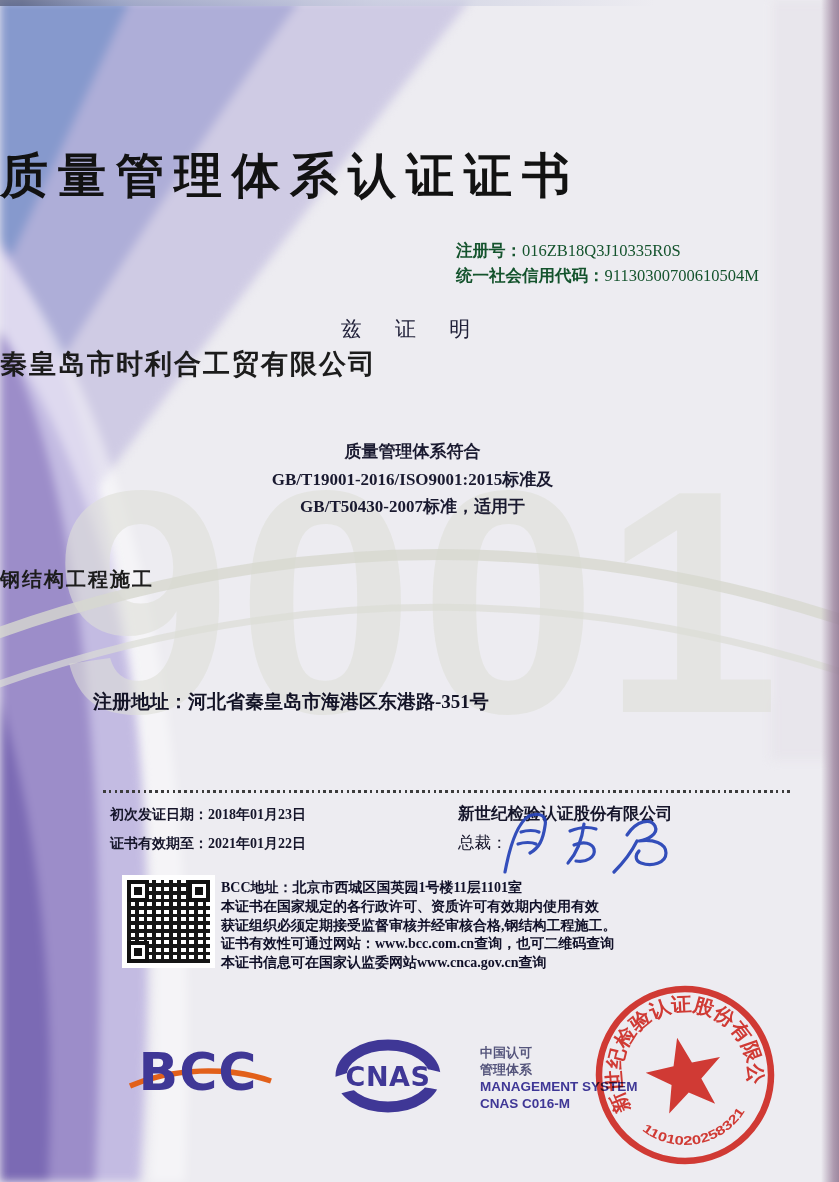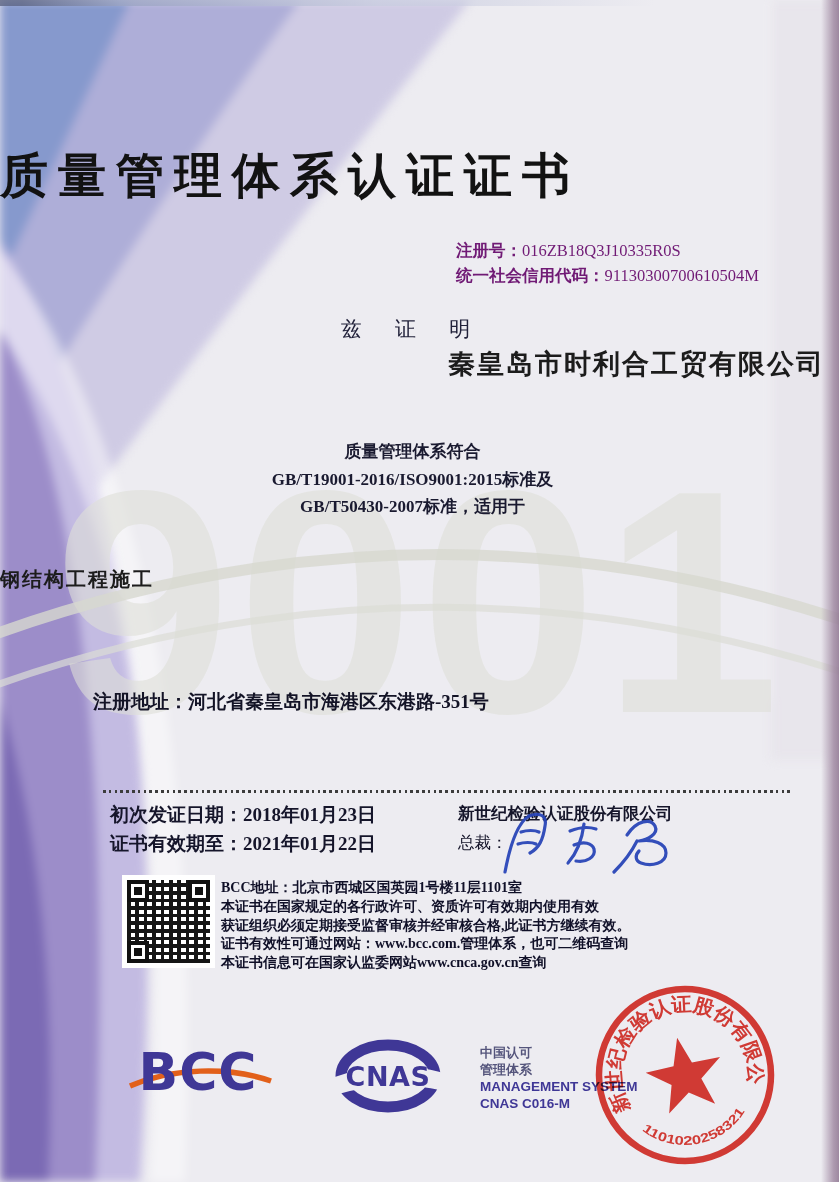--- a/index.html
+++ b/index.html
@@ -12,30 +12,30 @@
   .abs{position:absolute;}
   .bg-swirl{position:absolute;top:0;left:0;filter:blur(5px);}
   .bg-watermark{position:absolute;top:0;left:0;}
   .scan-top{position:absolute;top:0;left:0;width:100%;height:6px;
     background:linear-gradient(to right,#5d6583 0 22px,#9aa3c2 120px,#c9cde0 45%,rgba(201,205,224,0) 78%);opacity:.8;}
   .right-edge{position:absolute;top:0;right:0;width:18px;height:100%;
     background:linear-gradient(to right,rgba(157,134,160,0),#a28ba4 70%,#8f7691);opacity:.85;}
 
   .title{left:0;right:14px;top:144px;text-align:left;font-size:48px;font-weight:700;
     letter-spacing:10px;color:#121212;}
-  .regblock{left:456px;top:238px;font-size:16.5px;line-height:25px;color:#701a75;}
+  .regblock{left:456px;top:238px;font-size:16.5px;line-height:25px;color:#14532d;}
   .regblock .lab{font-weight:600;}
   .certify{left:0;right:14px;top:295px;text-align:center;font-size:21px;letter-spacing:14px;color:#21213a;margin-top:20px;}
-  .company{left:0;right:14px;top:346px;text-align:right;font-size:27px;font-weight:700;letter-spacing:2px;padding-left:32px;}
+  .company{left:0;right:14px;top:346px;text-align:left;font-size:27px;font-weight:700;letter-spacing:2px;}
   .compliance{left:0;right:14px;top:420px;text-align:center;font-size:17px;line-height:27.5px;font-weight:600;color:#1a1a30;margin-top:18px;}
   .scope{left:0;right:60px;top:566px;font-size:20px;font-weight:600;letter-spacing:2px;}
   .addr{left:93px;top:686px;font-size:19px;line-height:31.5px;font-weight:700;color:#131326;}
   .divider{left:103px;top:790px;width:688px;height:2.6px;
     background:repeating-linear-gradient(90deg,#3c3c3c 0 2.6px,transparent 2.6px 5.8px);}
-  .dates{left:110px;top:800px;font-size:19px;line-height:29px;font-weight:600;color:#15152a;}
+  .dates{left:110px;top:800px;font-size:14px;line-height:29px;font-weight:600;color:#15152a;}
   .issuer{left:458px;top:799px;font-size:16.5px;line-height:29px;color:#15152a;}
   .issuer .co{font-weight:700;}
   .sig{left:487px;top:810px;}
   .qr{left:124px;top:877px;width:89px;height:89px;background:#fff;
     box-shadow:0 0 0 2px #fff;}
   .qr .mesh{position:absolute;inset:3px;
     background-image:
       repeating-linear-gradient(0deg,#151515 0 3.6px,transparent 3.6px 7.6px),
       repeating-linear-gradient(90deg,#151515 0 3.6px,transparent 3.6px 8.4px),
       repeating-linear-gradient(45deg,rgba(255,255,255,.95) 0 2.6px,transparent 2.6px 12px);}
@@ -136,22 +136,22 @@
   <div class="abs qr">
     <div class="mesh"></div>
     <div class="finder f-tl"></div>
     <div class="finder f-tr"></div>
     <div class="finder f-bl"></div>
   </div>
 
   <div class="abs fineprint">
     <div>BCC地址：北京市西城区国英园1号楼11层1101室</div>
     <div>本证书在国家规定的各行政许可、资质许可有效期内使用有效</div>
-    <div>获证组织必须定期接受监督审核并经审核合格,此证书方继续有效。</div>
-    <div>证书有效性可通过网站：www.bcc.com.管理体系，也可二维码查询</div>
+    <div>获证组织必须定期接受监督审核并经审核合格,钢结构工程施工。</div>
+    <div>证书有效性可通过网站：www.bcc.com.cn查询，也可二维码查询</div>
     <div>本证书信息可在国家认监委网站www.cnca.gov.cn查询</div>
   </div>
 
   <svg class="abs" style="left:128px;top:1040px;" width="145" height="66" viewBox="0 0 145 66">
     <path d="M2 46 C44 28 100 26 143 41" stroke="#e2601a" stroke-width="5.5" fill="none"></path>
     <text x="70" y="50" text-anchor="middle" font-family="DejaVu Sans, Liberation Sans, sans-serif" font-weight="900" font-size="52" fill="#3f3796" letter-spacing="1">BCC</text>
   </svg>
 
   <svg class="abs" style="left:334px;top:1036px;" width="108" height="80" viewBox="0 0 108 80">
     <ellipse cx="54" cy="40" rx="47" ry="31" stroke="#3f3796" stroke-width="11" fill="none"></ellipse>

